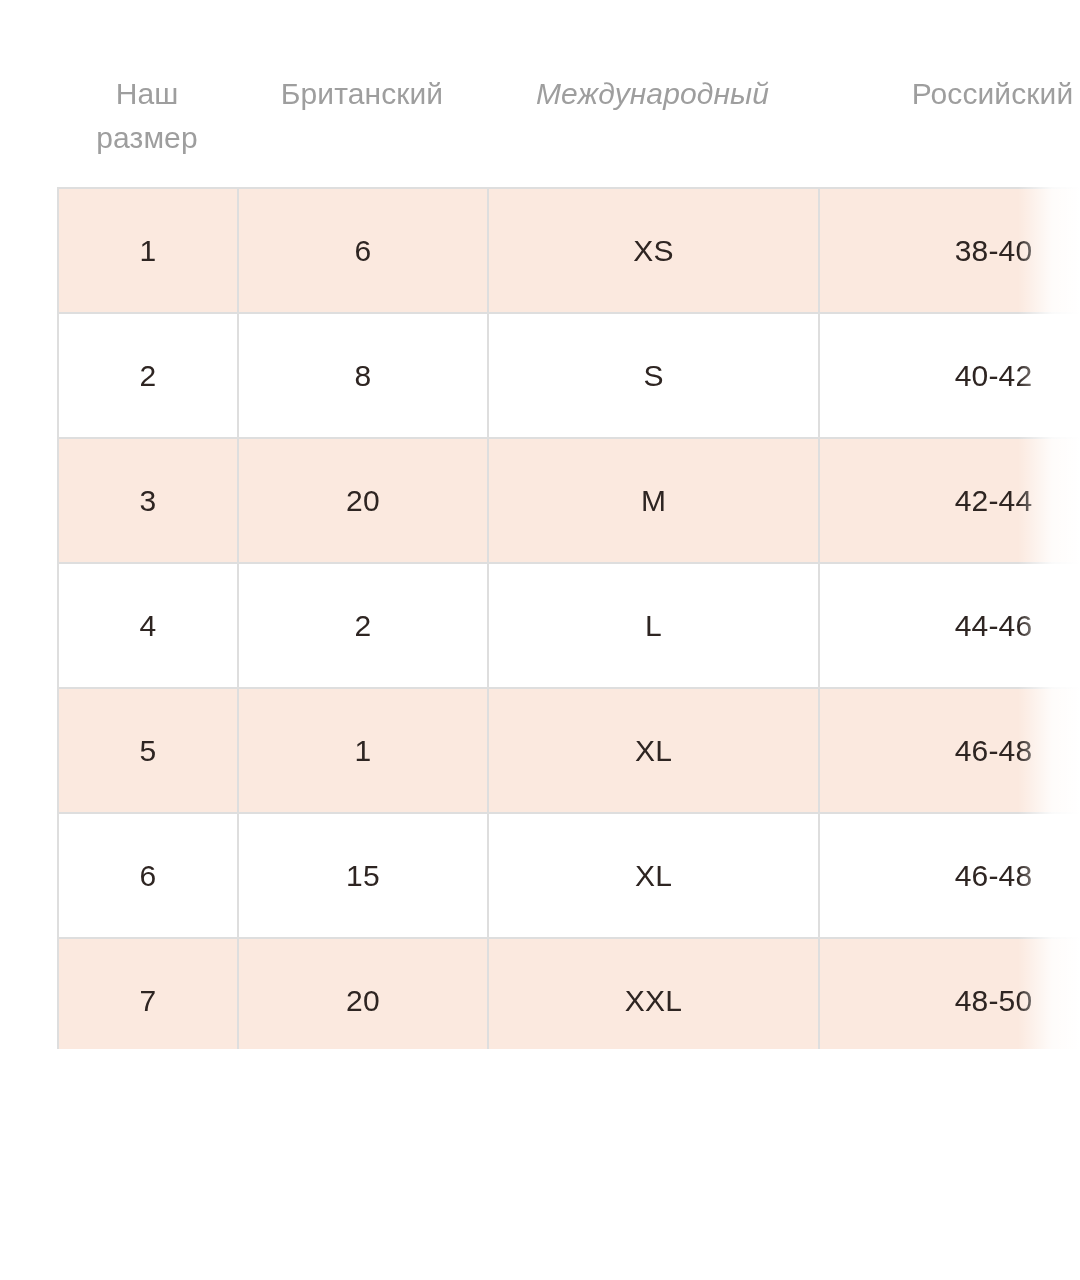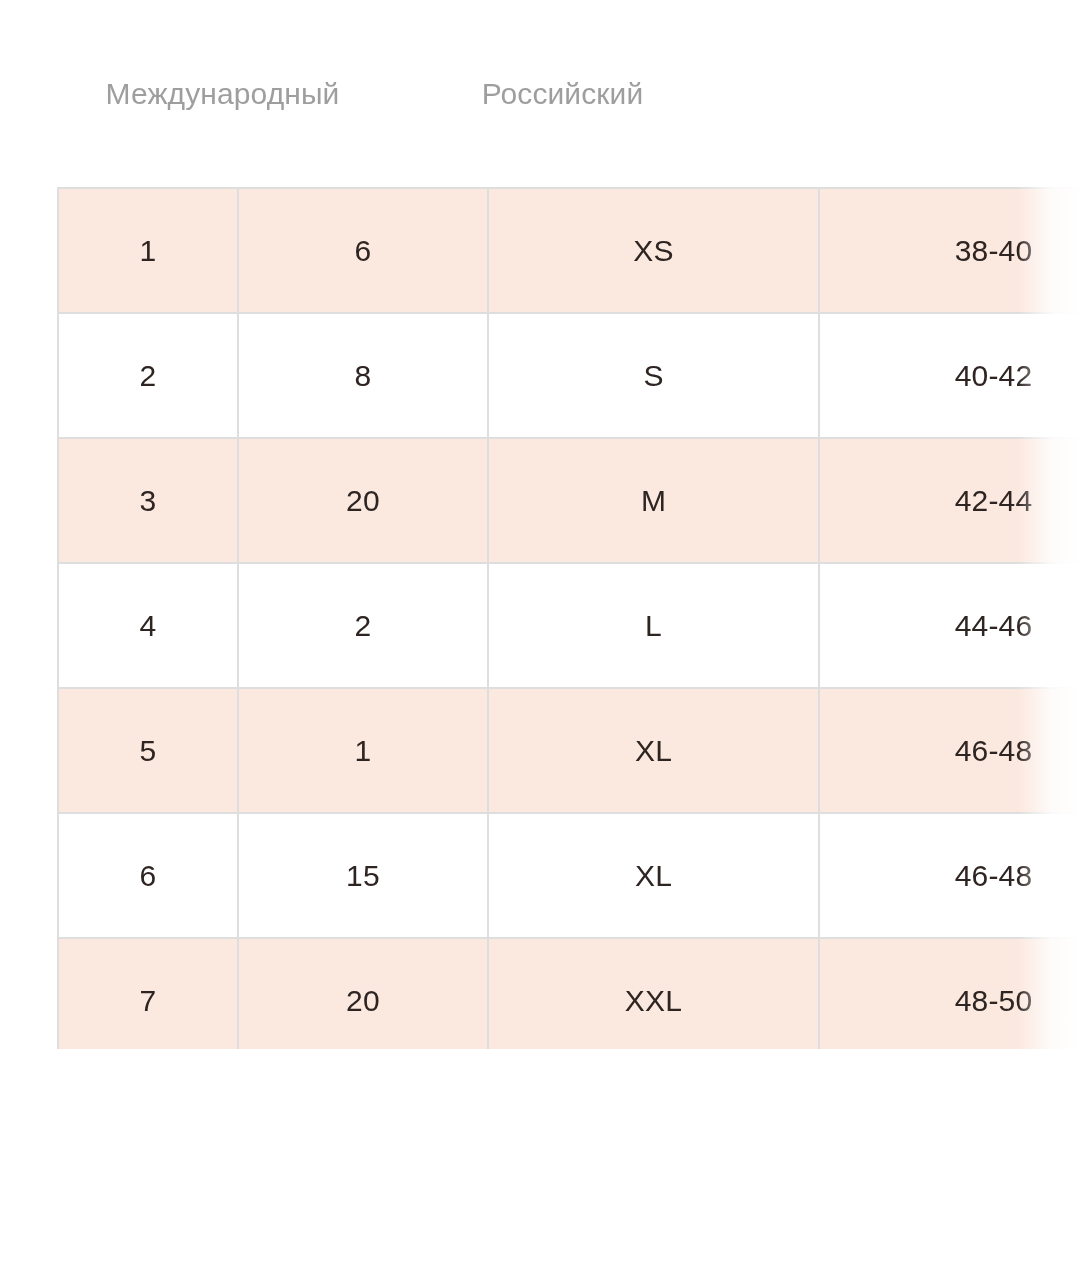--- a/index.html
+++ b/index.html
@@ -37,21 +37,21 @@
     text-align: center;
     color: #9e9e9e;
     font-size: 30px;
     line-height: 44px;
     font-weight: 400;
     letter-spacing: 0.1px;
     padding: 0 6px;
   }
   .hcell.c0 { width: 180px; }
   .hcell.c1 { width: 250px; }
-  .hcell.c2 { width: 331px; }
+  .hcell.c2 { width: 331px; font-style: italic; }
   .hcell.c3 { width: 349px; }
 
   
   .table-wrap {
     position: absolute;
     top: 187px;
     left: 57px;
     width: 1023px;           
     height: 862px;
     overflow: hidden;
@@ -94,20 +94,22 @@
     background: linear-gradient(to right, rgba(255,255,255,0) 0%, rgba(255,255,255,0.85) 55%, #ffffff 100%);
     pointer-events: none;
   }
 </style>
 </head>
 <body>
 
 <div class="size-chart">
 
   <div class="chart-header">
+    <div class="hcell c0">Наш размер</div>
+    <div class="hcell c1">Британский</div>
     <div class="hcell c2">Международный</div>
     <div class="hcell c3">Российский</div>
   </div>
 
   <div class="table-wrap">
     <table class="size-table">
       <colgroup>
         <col class="c0">
           <col class="c1">
           <col class="c2">

